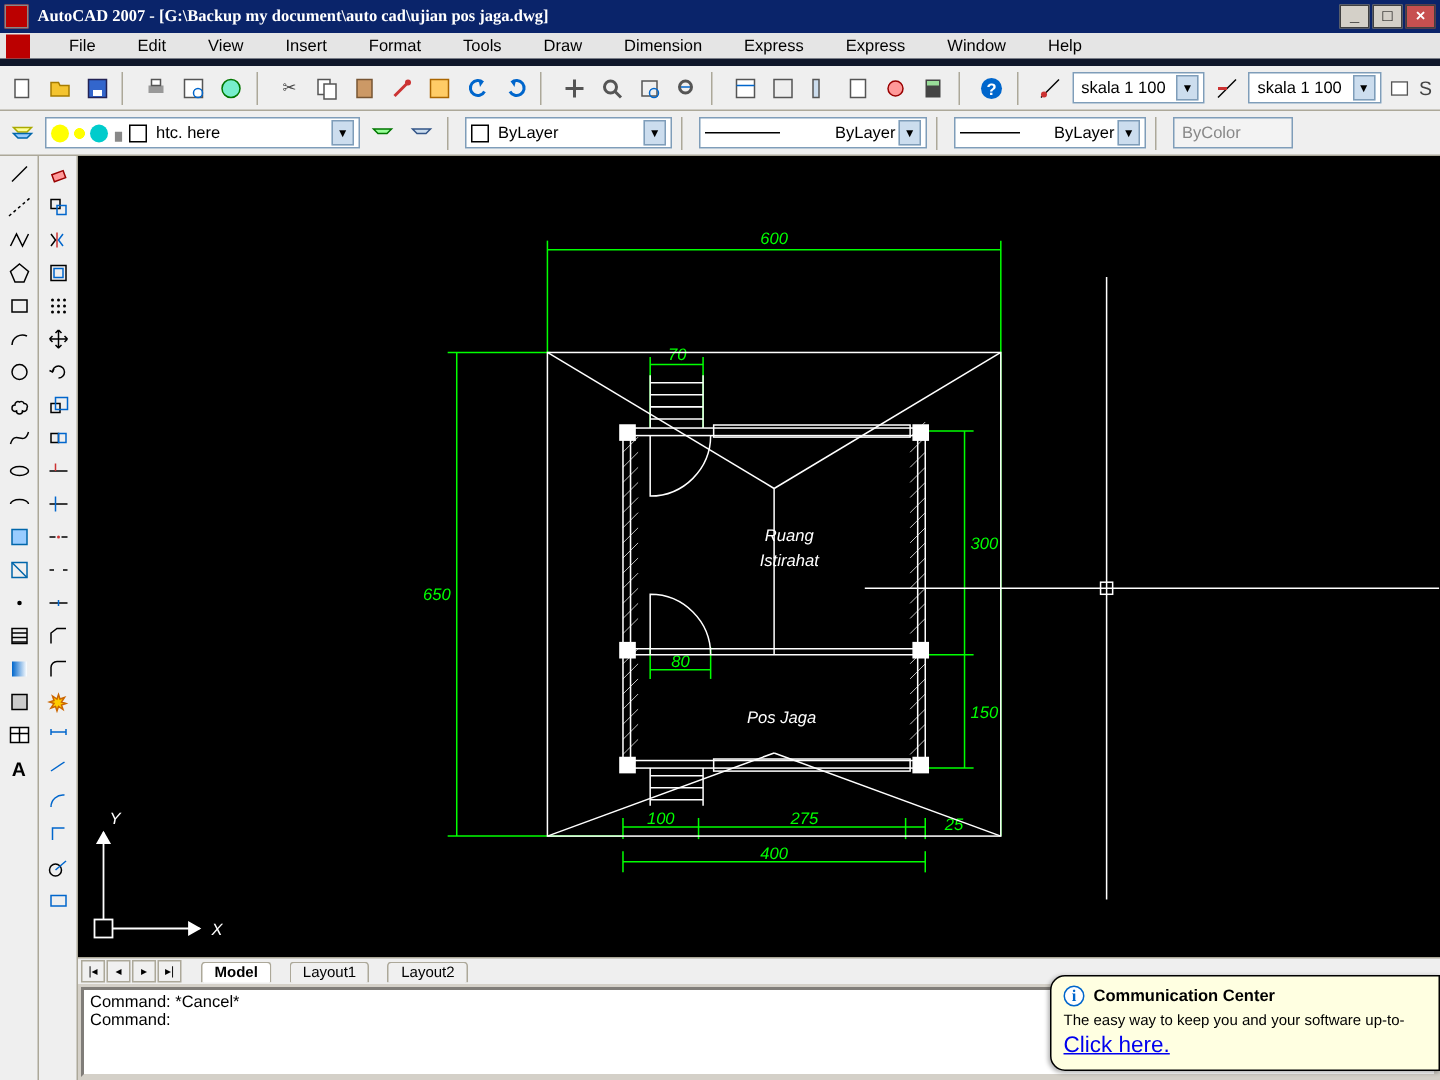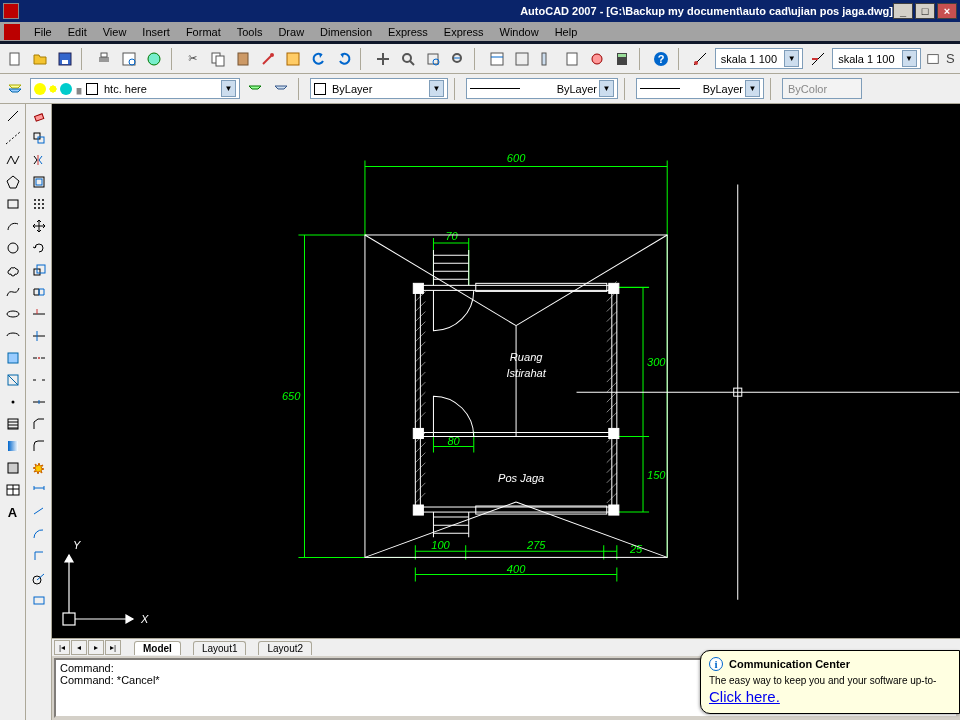--- a/index.html
+++ b/index.html
@@ -1,24 +1,24 @@
 <!DOCTYPE html>
 <html><head>
 <meta charset="utf-8">
 <style>
   * { box-sizing: border-box; margin: 0; padding: 0; font-family: Tahoma, Arial, sans-serif; font-size: 11px; user-select: none; }
   body { width: 960px; height: 720px; overflow: hidden; position: relative; background: #d4d0c8; }
 
   .titlebar { height: 22px; background: linear-gradient(#0a246a,#0a246a); color: white; display: flex; align-items: center; padding: 0 3px; }
   .titlebar .logo { width: 16px; height: 16px; background:#b00; margin-right:6px; border:1px solid #888;}
-  .titlebar .title { flex: 1; text-align:right; font-weight:bold; }
+  .titlebar .title { flex: 1; text-align:left; font-weight:bold;font-family:Liberation Serif, serif; }
   .titlebar .winbtns { display:flex; gap:2px;}
   .titlebar .winbtn { width:20px; height:16px; background:#d4d0c8; border:1px solid #404040; color:#000; text-align:center; line-height:14px; font-weight:bold;}
 
-  .menubar { height: 22px; background:#a3a3a3; display:flex; align-items:center; padding:0 2px; gap:0; border-bottom:3px solid #0f172a;}
+  .menubar { height: 22px; background:#e5e5e5; display:flex; align-items:center; padding:0 2px; gap:12px; border-bottom:5px solid #0f172a;}
   .menubar .app-icon { width:16px; height:16px; background:#b00; margin:0 6px 0 2px; }
   .menubar .menu-item { padding:3px 8px; cursor:default; }
 
   .toolbar-row { height: 30px; background:#efefef; border-bottom:1px solid #aca899; display:flex; align-items:center; padding:0 4px; gap:4px; overflow:hidden;}
   .tbtn { width:22px; height:22px; border:1px solid transparent; display:flex; align-items:center; justify-content:center; color:#444;}
   .tsep { width:6px; height:22px; border-left:1px solid #aca899; margin:0 2px; }
 
   .dropdown { height:21px; border:1px solid #7f9db9; background:white; display:flex; align-items:center; padding:0 3px; position:relative;}
   .dropdown .dd-text { flex:1; padding:0 2px; white-space:nowrap; overflow:hidden;}
   .dropdown .dd-arrow { width:15px; height:17px; background:#cde; border:1px solid #7f9db9; display:flex; align-items:center; justify-content:center; font-size:8px;}
@@ -717,22 +717,22 @@
       <div class="navbtn">|◂</div>
       <div class="navbtn">◂</div>
       <div class="navbtn">▸</div>
       <div class="navbtn">▸|</div>
       <div class="tab active">Model</div>
       <div class="tab">Layout1</div>
       <div class="tab">Layout2</div>
     </div>
 
     <div class="cmdline">
+      <div class="line">Command: *Cancel*</div>
       <div class="line">Command:</div>
-      <div class="line">Command: *Cancel*</div>
     </div>
   </div>
 </div>
 
 <div class="comm-center">
   <div class="cc-head">
     <span class="cc-icon">i</span>
     <span>Communication Center</span>
   </div>
   <div class="cc-body">The easy way to keep you and your software up-to-</div>

